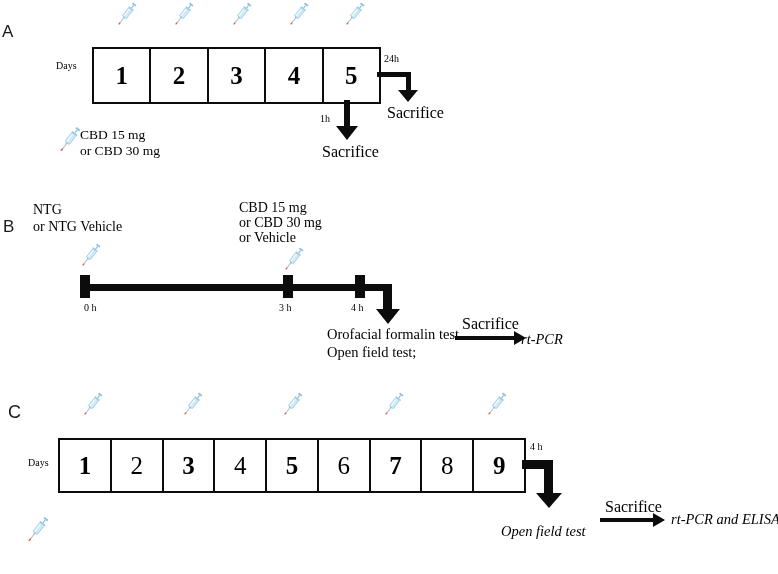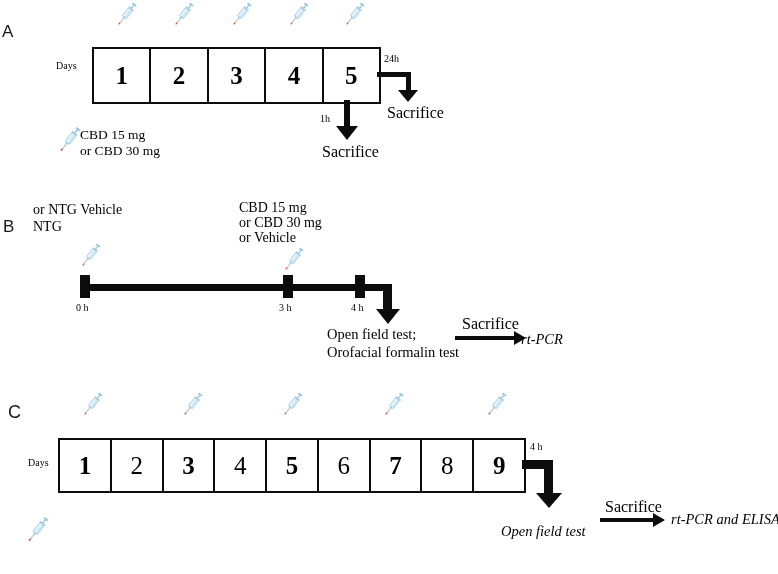--- a/index.html
+++ b/index.html
@@ -96,22 +96,22 @@
       <use href="#syr-sym"></use>
     </svg>
   <div class="cblock" style="left:80px;top:127px;width:90px;font-size:13.5px;line-height:15.5px">
     <div>CBD 15 mg</div>
     <div>or CBD 30 mg</div>
   </div>
 
   <div class="panel-letter" style="left:3px;top:218px">B</div>
 
   <div class="cblock" style="left:33px;top:202px;width:120px;line-height:16.5px">
+    <div>NTG</div>
     <div>or NTG Vehicle</div>
-    <div>NTG</div>
   </div>
   <svg class="syr" style="left:78px;top:241px">
       <use href="#syr-sym"></use>
     </svg>
 
   <div class="cblock" style="left:239px;top:200px;width:118px;line-height:15px">
     <div>CBD 15 mg</div>
     <div>or CBD 30 mg</div>
     <div>or Vehicle</div>
   </div>
@@ -119,27 +119,27 @@
       <use href="#syr-sym"></use>
     </svg>
 
   <div class="bar" style="left:80px;top:284px;width:312px;height:7px"></div>
   <div class="bar" style="left:80px;top:275px;width:10px;height:23px"></div>
   <div class="bar" style="left:283px;top:275px;width:10px;height:23px"></div>
   <div class="bar" style="left:355px;top:275px;width:10px;height:23px"></div>
   <div class="bar" style="left:383px;top:284px;width:9px;height:26px"></div>
   <div class="tri" style="left:376px;top:309px;border-left:12px solid transparent;border-right:12px solid transparent;border-top:15px solid #0c0c0c"></div>
 
-  <div class="lbl" style="left:76px;top:303px">0 h</div>
+  <div class="lbl" style="left:84px;top:303px">0 h</div>
   <div class="lbl" style="left:279px;top:303px">3 h</div>
   <div class="lbl" style="left:351px;top:303px">4 h</div>
 
   <div class="cblock" style="left:327px;top:326px;width:140px;font-size:14.5px;line-height:17.5px">
+    <div>Orofacial formalin test</div>
     <div>Open field test;</div>
-    <div>Orofacial formalin test</div>
   </div>
 
   <div class="lbl14" style="left:462px;top:316px">Sacrifice</div>
   <div class="bar" style="left:455px;top:336px;width:59px;height:4px"></div>
   <div class="tri" style="left:514px;top:331px;border-top:7px solid transparent;border-bottom:7px solid transparent;border-left:12px solid #0c0c0c"></div>
   <div class="lbl145" style="left:521px;top:332px">rt-PCR</div>
 
   <div class="panel-letter" style="left:8px;top:403px;font-size:18px">C</div>
 
   <svg class="syr" style="left:80px;top:390px">

